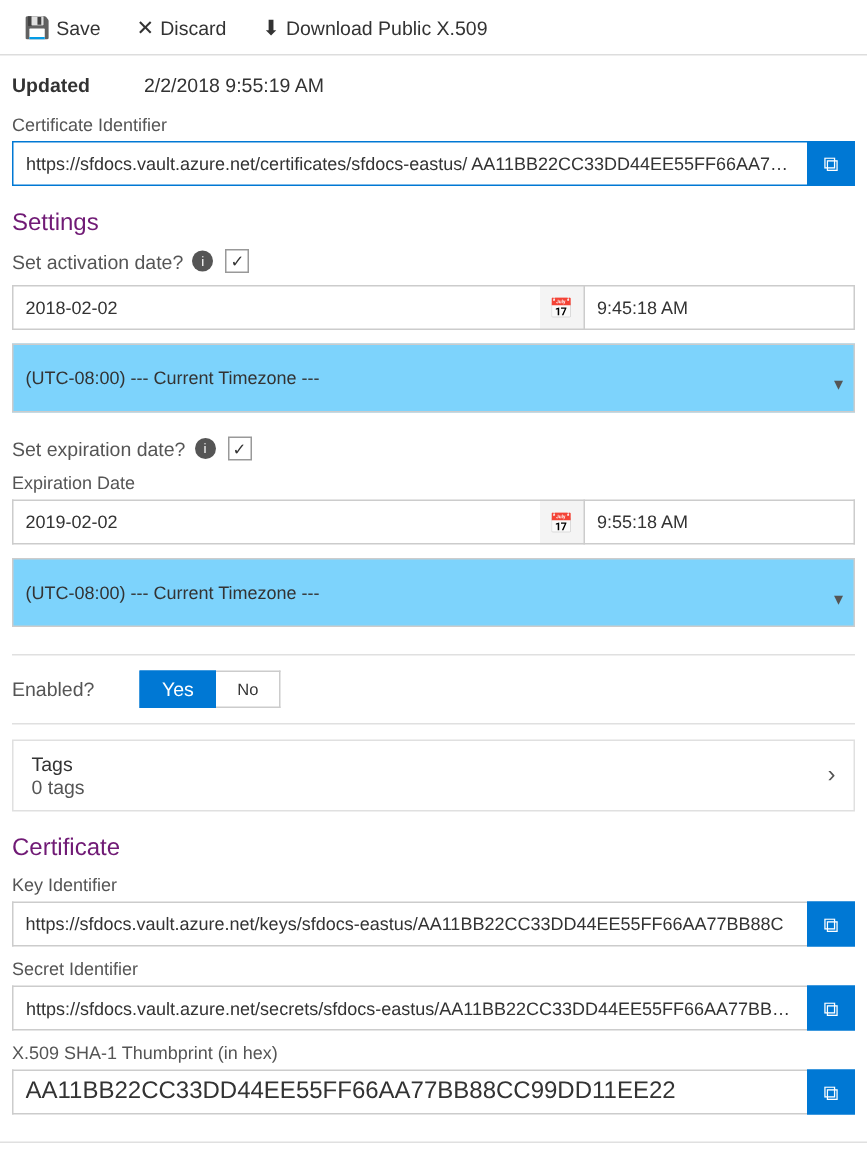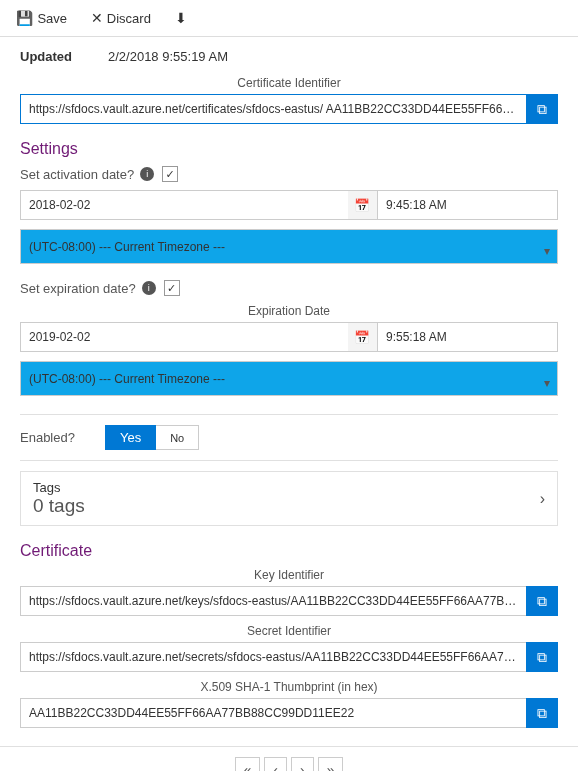--- a/index.html
+++ b/index.html
@@ -26,42 +26,41 @@
       gap: 4px;
       background: none;
       border: none;
       cursor: pointer;
       font-size: 13px;
       color: #333;
       padding: 2px 4px;
     }
     .toolbar-btn .icon { font-size: 14px; }
     .main-content {
-      padding: 12px 20px;
+      padding: 12px 8px;
     }
     .meta-row {
       display: flex;
       align-items: center;
       margin-bottom: 12px;
       font-size: 13px;
     }
     .meta-label {
       font-weight: 600;
       margin-right: 8px;
       min-width: 80px;
     }
     .meta-value {
       color: #333;
     }
     .field-label {
       font-size: 12px;
       color: #555;
       margin-bottom: 4px;
       margin-top: 8px;
-      text-align: center;
     }
     .identifier-row {
       display: flex;
       align-items: stretch;
       margin-bottom: 6px;
     }
     .identifier-input {
       flex: 1;
       border: 1px solid #0078d4;
       border-right: none;
@@ -181,23 +180,23 @@
       background: #fff;
       outline: none;
       height: 30px;
     }
     .timezone-select {
       width: 100%;
       border: 1px solid #ccc;
       padding: 5px 8px;
       font-size: 12px;
       color: #333;
-      background: #0ea5e9;
-      outline: none;
-      height: 35px;
+      background: #7dd3fc;
+      outline: none;
+      height: 46px;
       margin-bottom: 8px;
       appearance: none;
       -webkit-appearance: none;
       cursor: pointer;
       padding-right: 24px;
     }
     .select-wrapper {
       position: relative;
     }
     .select-wrapper::after {
@@ -255,21 +254,21 @@
       gap: 28px;
     }
     .tags-content {
       flex: 1;
     }
     .tags-title {
       font-size: 13px;
       color: #333;
     }
     .tags-count {
-      font-size: 19px;
+      font-size: 13px;
       color: #555;
     }
     .chevron-right {
       font-size: 16px;
       color: #555;
     }
     .bottom-nav {
       display: flex;
       justify-content: center;
       align-items: center;
@@ -286,41 +285,42 @@
       cursor: pointer;
       padding: 4px 8px;
       font-size: 14px;
       color: #555;
     }
     .sha-input {
       width: 100%;
       border: 1px solid #ccc;
       border-right: none;
       padding: 5px 8px;
-      font-size: 12px;
+      font-size: 16px;
       color: #333;
       background: #fff;
       outline: none;
       height: 30px;
     }
   </style>
 </head>
 <body>
 
 <div class="toolbar">
   <button class="toolbar-btn">
     <span class="icon">💾</span>
     <span>Save</span>
   </button>
   <button class="toolbar-btn">
     <span class="icon">✕</span>
     <span>Discard</span>
   </button>
   <button class="toolbar-btn">
     <span class="icon">⬇</span>
+    <span>Download Public X.509</span>
   </button>
 </div>
 
 <div class="main-content">
 
   <div class="meta-row">
     <span class="meta-label">Updated</span>
     <span class="meta-value">2/2/2018 9:55:19 AM</span>
   </div>
 

